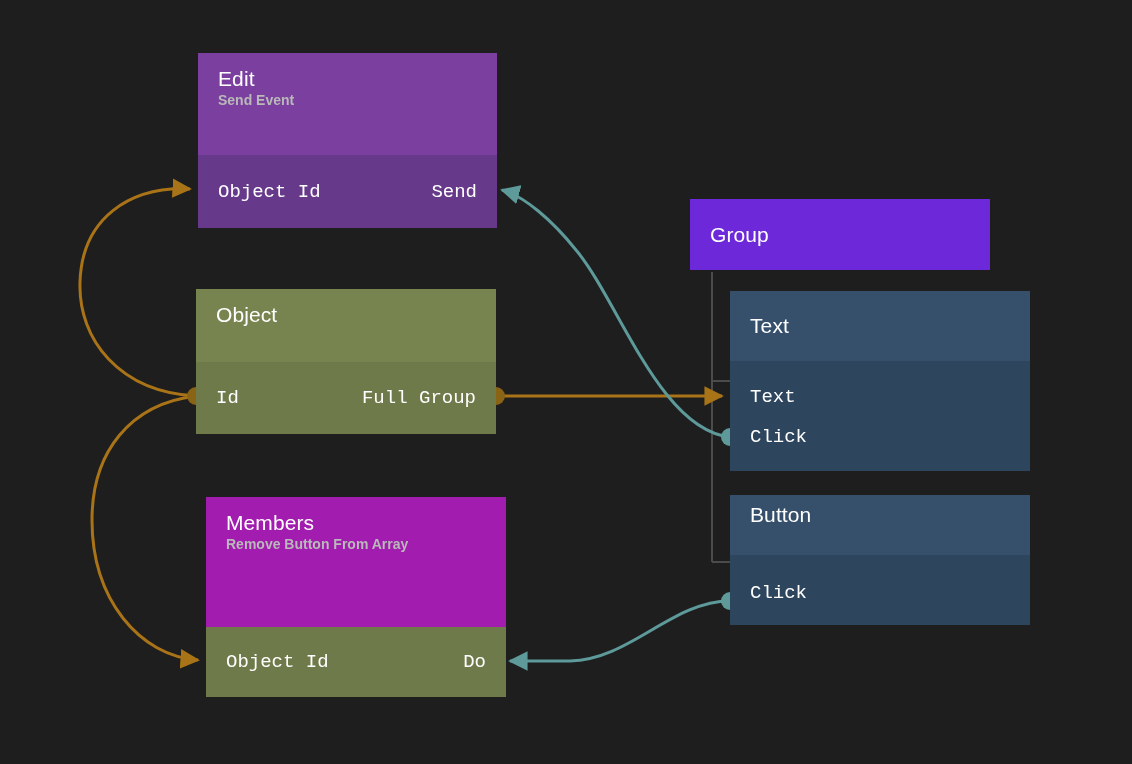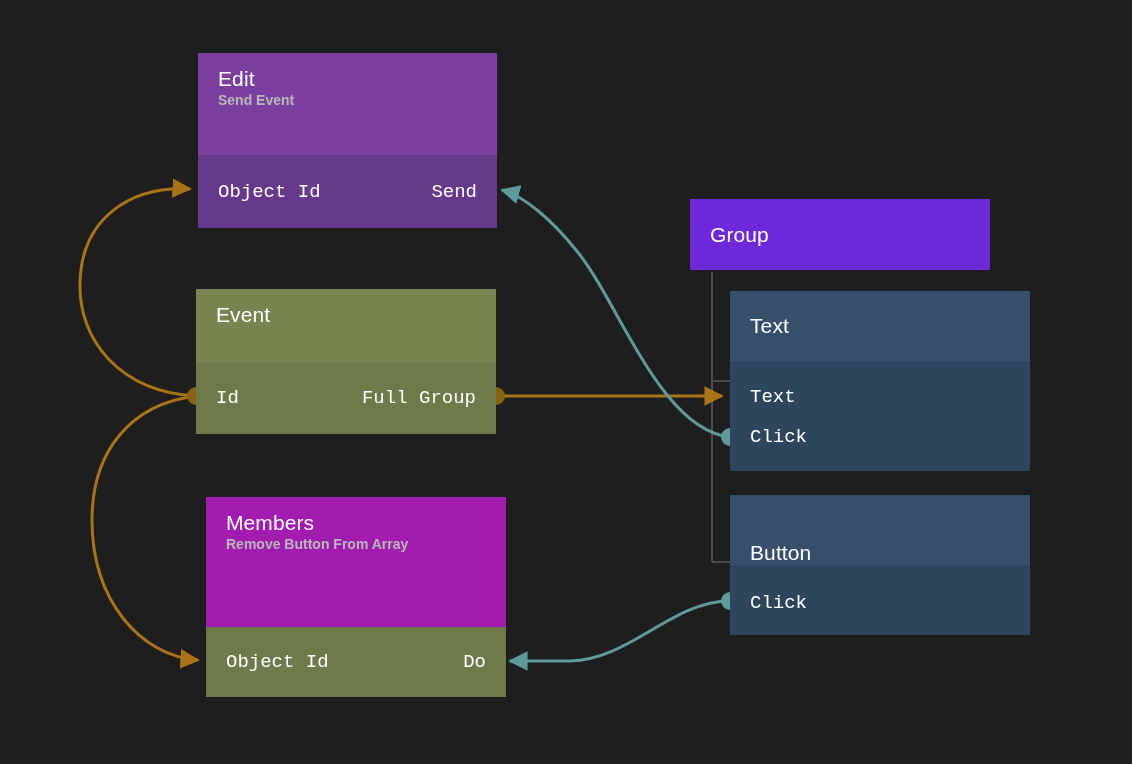--- a/index.html
+++ b/index.html
@@ -55,21 +55,21 @@
   .n-group .node-header{background:#6d28d9;height:71px;display:flex;align-items:center;padding-top:0;padding-bottom:0;}
 
   
   .n-text{left:730px;top:291px;width:300px;height:128px;}
   .n-text .node-header{background:#36506c;height:70px;display:flex;align-items:center;padding-top:0;padding-bottom:0;}
   .n-text .node-body{background:#2e455e;height:110px;padding-top:16px;}
   .n-text .port-row{height:40px;}
 
   
   .n-button{left:730px;top:495px;width:300px;height:140px;}
-  .n-button .node-header{background:#36506c;height:70px;display:flex;align-items:flex-end;padding-top:8px;padding-bottom:0;}
+  .n-button .node-header{background:#36506c;height:60px;display:flex;align-items:flex-start;padding-top:8px;padding-bottom:0;}
   .n-button .node-body{background:#2e455e;height:70px;padding-top:18px;}
   .n-button .port-row{height:40px;}
 
   
   .treeline{stroke:#4b4b4b;stroke-width:2;fill:none;}
 </style>
 </head>
 <body style="background: rgb(30, 30, 30);">
 
 <div id="canvas">
@@ -114,21 +114,21 @@
     <div class="node-body">
       <div class="port-row">
         <span class="port-label-in">Object Id</span>
         <span class="port-label-out">Send</span>
       </div>
     </div>
   </div>
 
   <div class="node n-object">
     <div class="node-header">
-      <div class="node-title">Event</div>
+      <div class="node-title">Object</div>
     </div>
     <div class="node-body">
       <div class="port-row">
         <span class="port-label-in">Id</span>
         <span class="port-label-out">Full Group</span>
       </div>
     </div>
   </div>
 
   <div class="node n-members">

